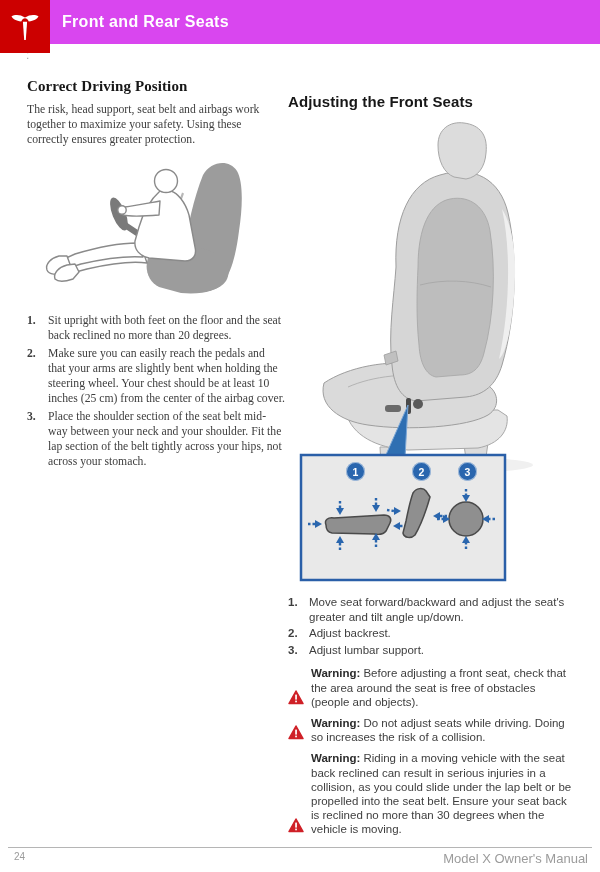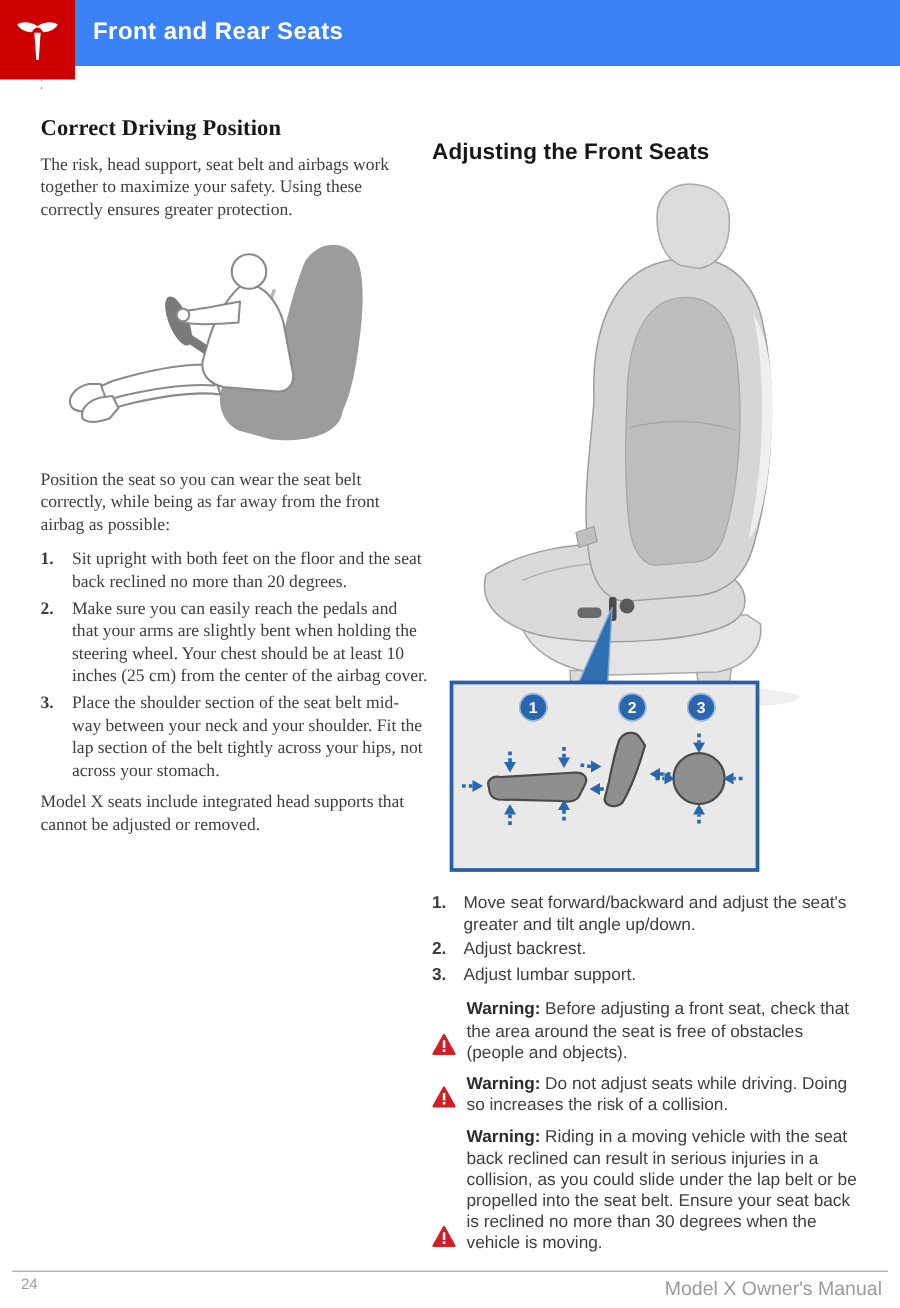--- a/index.html
+++ b/index.html
@@ -1,21 +1,21 @@
 <!DOCTYPE html>
 <html><head>
 <meta charset="utf-8">
 <style>
   html,body { margin:0; padding:0; background:#ffffff; }
   .page {
     position:relative; width:600px; height:872px; overflow:hidden;
     font-family:"Liberation Sans", sans-serif; background:#ffffff;
   }
   
-  .header { position:absolute; left:0; top:0; width:600px; height:44px; background:#3b82f6; }
+  .header { position:absolute; left:0; top:0; width:600px; height:44px; background:#d946ef; }
   .logo-box {
     position:absolute; left:0; top:0; width:50px; height:53px; background:#cc0000;
     display:flex; align-items:center; justify-content:center; z-index:2;
   }
   .header-title {
     position:absolute; left:62px; top:0; height:44px; line-height:44px;
     color:#ffffff; font-size:16px; font-weight:600; letter-spacing:0.3px;
   }
   .colon-mark { position:absolute; left:26px; top:50px; font-size:12px; color:#aaaaaa; line-height:11px; }
   
@@ -91,38 +91,36 @@
           <path d="M26 103 C18 105 12 111 14 117 C16 122 24 122 30 120 L38 114 L34 103 Z"></path>
           <path d="M34 112 C26 114 20 120 22 126 C26 130 34 128 40 126 L46 119 L42 111 Z"></path>
           <path d="M127 38 C118 46 110 60 106 74 L102 88 C101 97 107 103 116 105 L152 108 C160 108 164 102 162 94 L156 62 C152 48 144 40 138 38 Z"></path>
           <path d="M127 48 C116 50 102 53 92 54 L90 62 C98 64 114 63 126 62 Z"></path>
           <circle cx="89" cy="57" r="4.2"></circle>
           <circle cx="133" cy="28" r="11.5"></circle>
         </g>
       </svg>
     </div>
 
-    <p class="body">Position the seat so you can wear the seat belt correctly, while being as far away from the front airbag as possible:</p>
 
     <ol class="steps">
       <li class="step">
         <span class="step-num">1.</span>
         <span class="step-text">Sit upright with both feet on the floor and the seat back reclined no more than 20 degrees.</span>
       </li>
       <li class="step">
         <span class="step-num">2.</span>
         <span class="step-text">Make sure you can easily reach the pedals and that your arms are slightly bent when holding the steering wheel. Your chest should be at least 10 inches (25 cm) from the center of the airbag cover.</span>
       </li>
       <li class="step">
         <span class="step-num">3.</span>
         <span class="step-text">Place the shoulder section of the seat belt mid-way between your neck and your shoulder. Fit the lap section of the belt tightly across your hips, not across your stomach.</span>
       </li>
     </ol>
 
-    <p class="body note">Model X seats include integrated head supports that cannot be adjusted or removed.</p>
   </div>
 
   <div class="col-right">
     <h2 class="section">Adjusting the Front Seats</h2>
 
     <div class="fig-seat">
       <svg width="283" height="470" viewBox="0 0 283 470">
 
         <ellipse cx="140" cy="348" rx="105" ry="9" fill="#f0f0f0"></ellipse>
 

